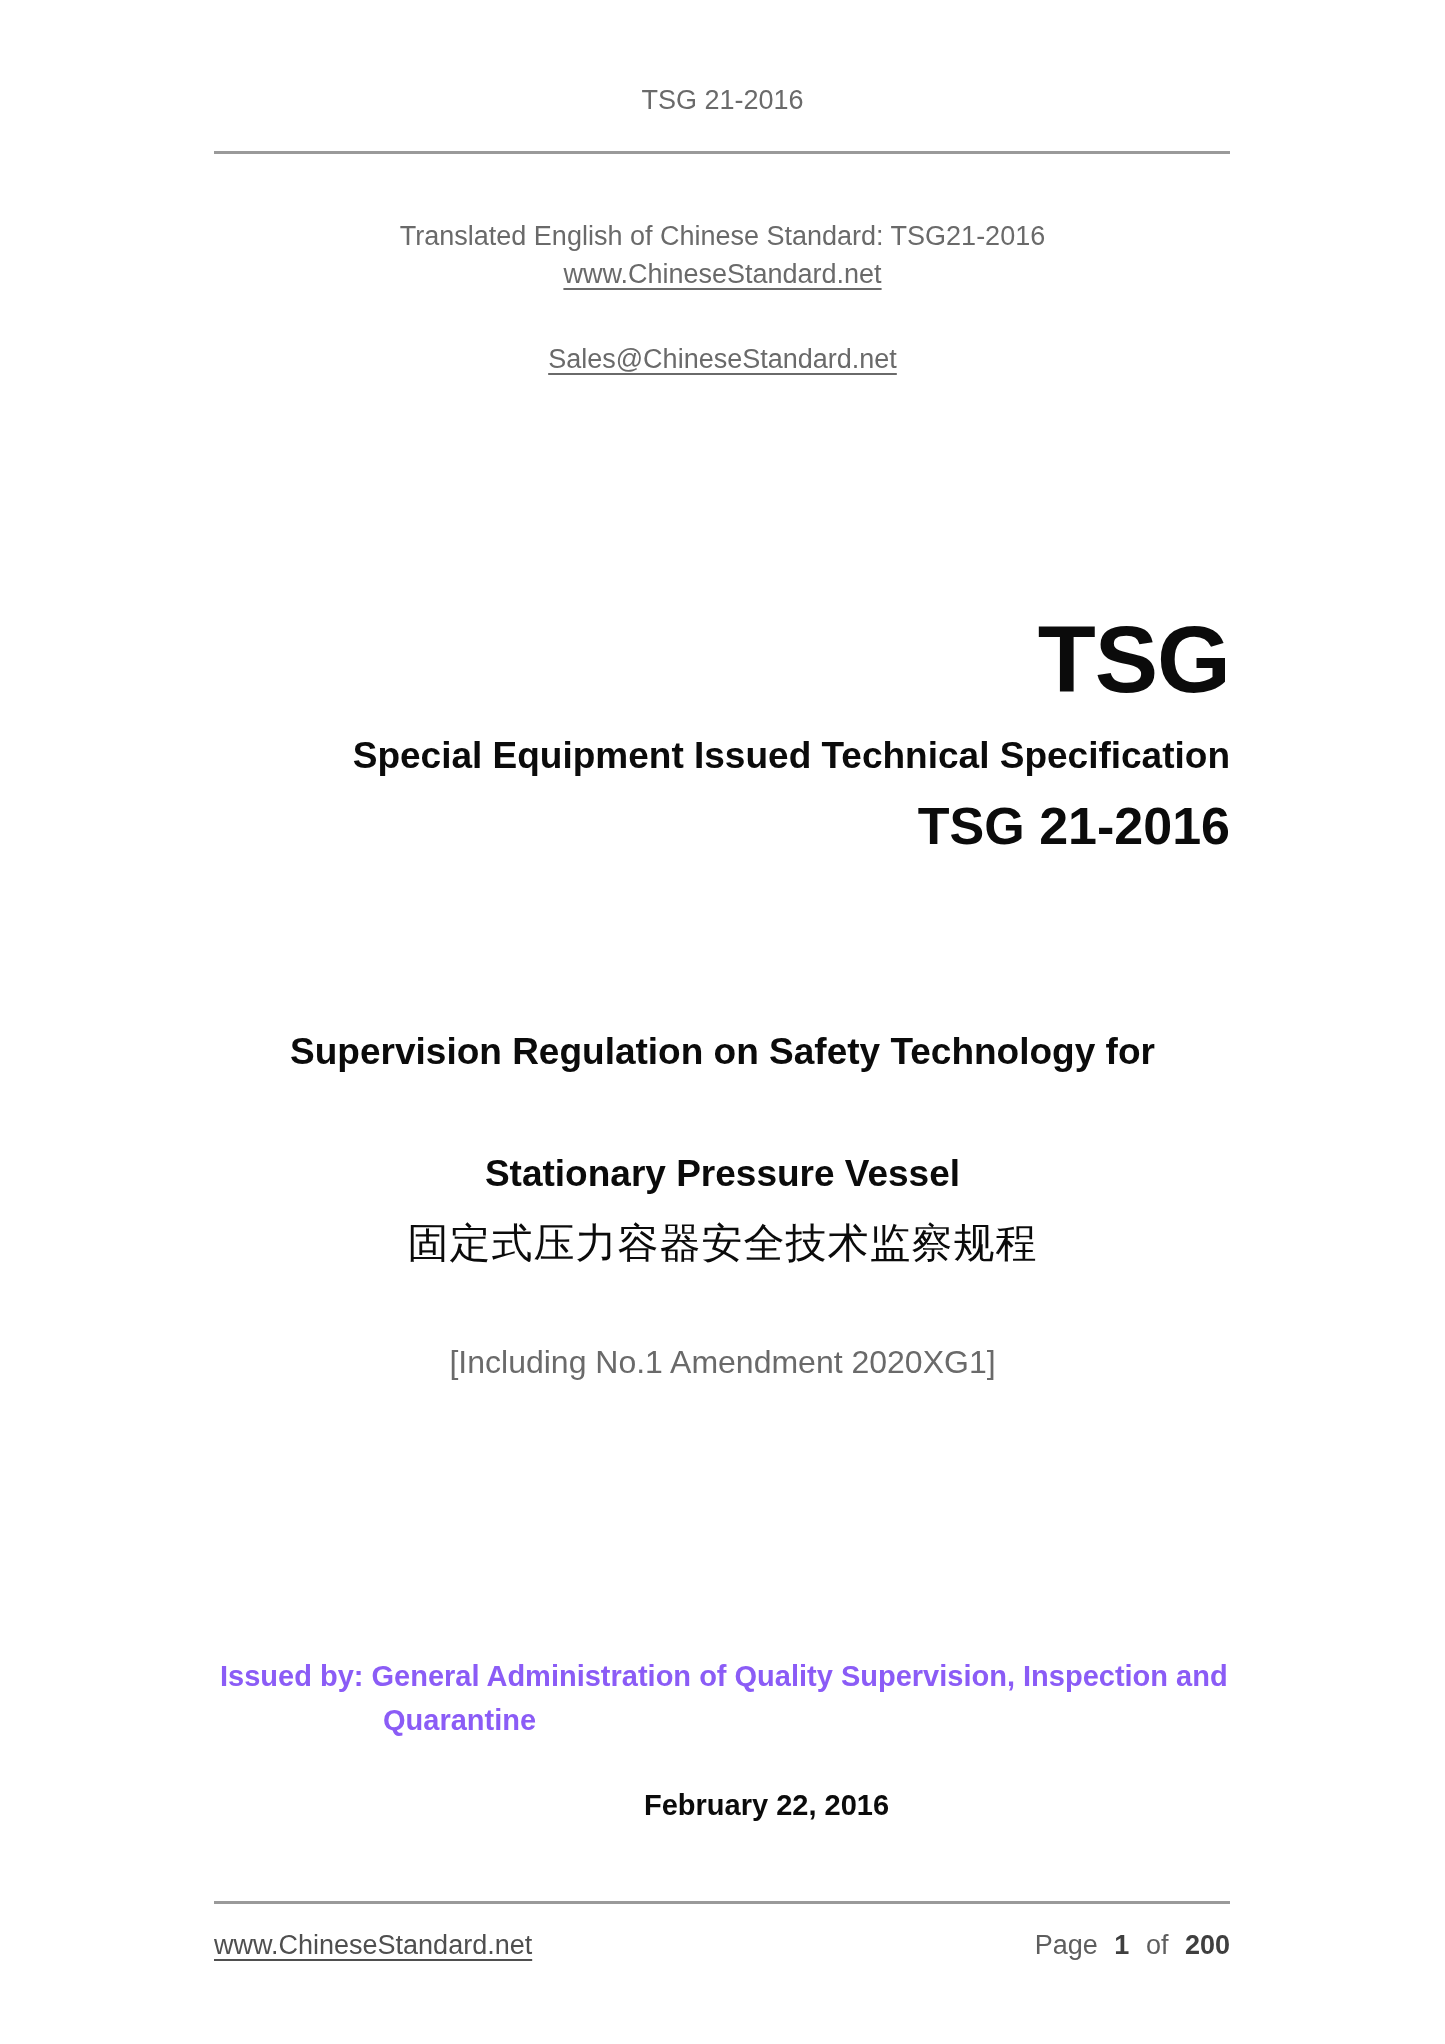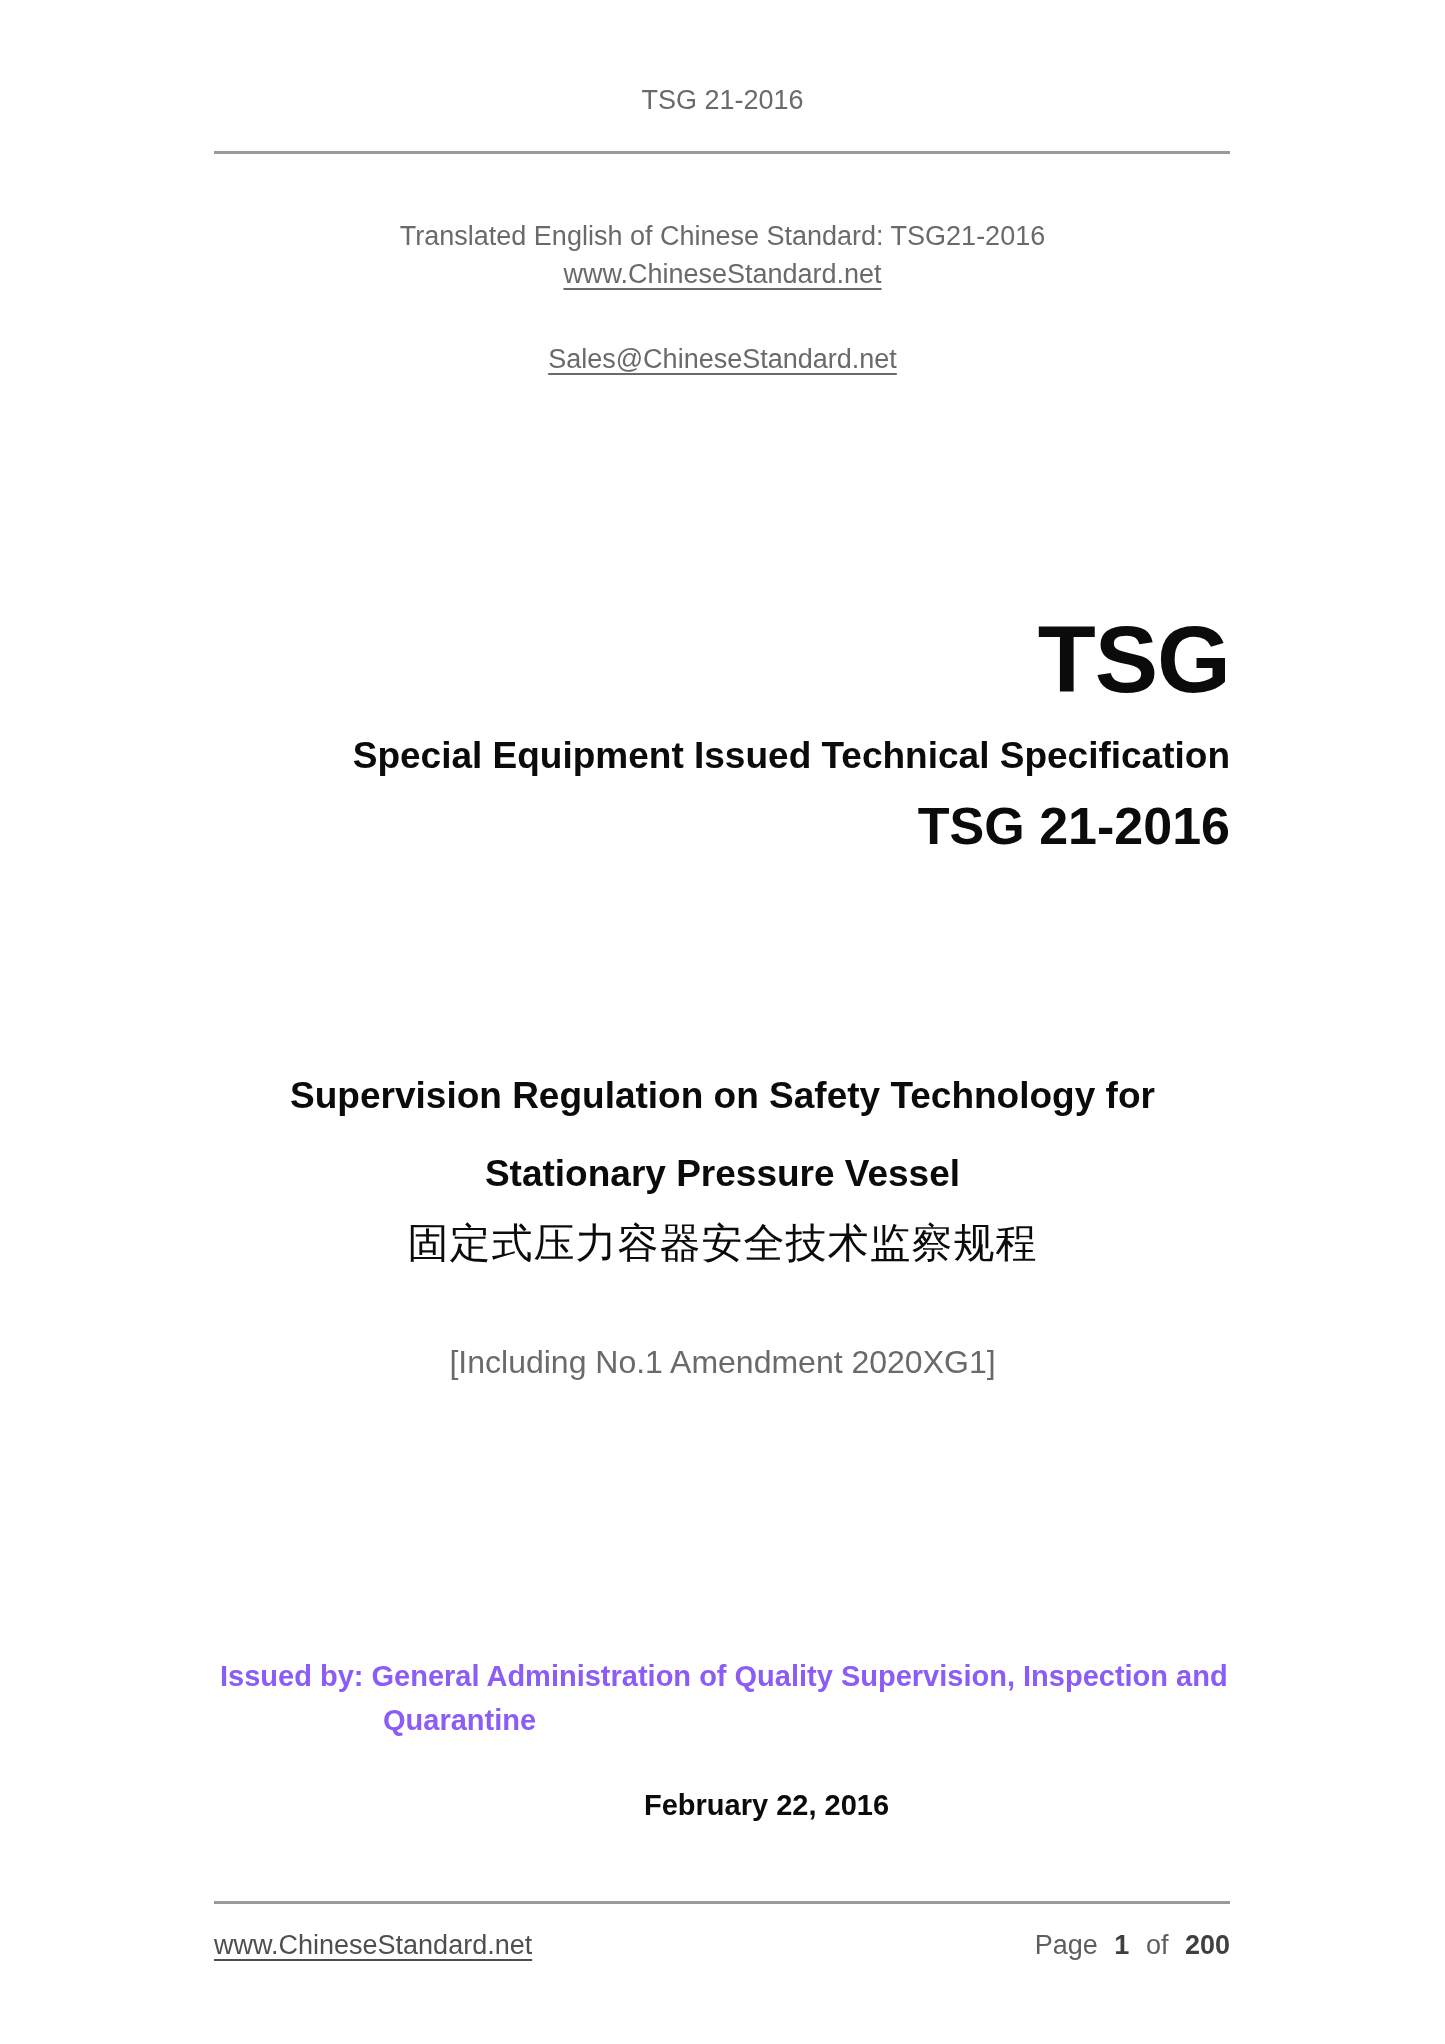--- a/index.html
+++ b/index.html
@@ -77,21 +77,21 @@
   <div class="abs centered small-text" style="top:311px;margin-top:32px;">
     <a class="doc-link">Sales@ChineseStandard.net</a>
   </div>
 
   <div class="abs content-col tsg-big">TSG</div>
 
   <div class="abs content-col spec-line">Special Equipment Issued Technical Specification</div>
 
   <div class="abs content-col std-number">TSG 21-2016</div>
 
-  <div class="abs centered title-en" style="top:1076px;">Supervision Regulation on Safety Technology for</div>
+  <div class="abs centered title-en" style="top:1032px;">Supervision Regulation on Safety Technology for</div>
 
   <div class="abs centered title-en" style="top:1154px;">Stationary Pressure Vessel</div>
 
   <div class="abs centered title-cn" style="top:1221px;">固定式压力容器安全技术监察规程</div>
 
   <div class="abs centered amendment" style="top:1301px;margin-top:44px;">[Including No.1 Amendment 2020XG1]</div>
 
   <div class="abs issued">
     <div style="white-space:nowrap;">Issued by: General Administration of Quality Supervision, Inspection and</div>
     <div class="cont">Quarantine</div>

